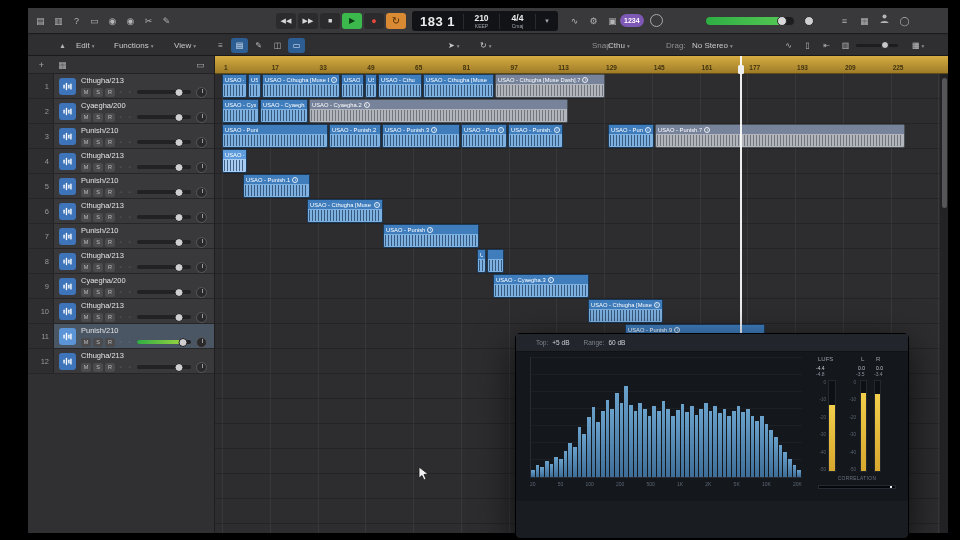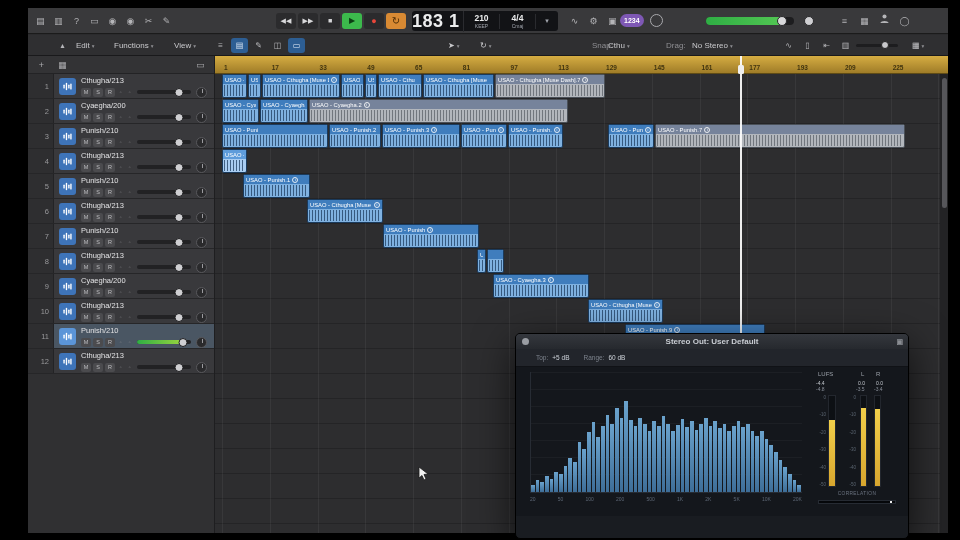--- a/index.html
+++ b/index.html
@@ -11,21 +11,21 @@
   .toolbar{position:absolute;left:0;top:0;width:100%;height:26px;background:#39393b;border-bottom:1px solid #1b1b1b}
   .tb-left{position:absolute;left:4px;top:5px;display:flex;gap:1px}
   .icon-btn{width:17px;height:16px;border-radius:3px;color:#b5b5b8;font-size:9px;line-height:16px;text-align:center;flex:none}
   .icon-btn.sel{background:#2d5e93;color:#e2ecf8}
   .transport{position:absolute;left:248px;top:5px;display:flex}
   .tbtn{width:20px;height:16px;background:#2b2b2d;border-radius:3px;margin-right:2px;color:#d8d8da;font-size:7px;line-height:16px;text-align:center}
   .tbtn.green{background:#3cb94c;color:#0b3d13;font-size:8px}
   .tbtn.rec{color:#e8463a;font-size:9px}
   .tbtn.orange{background:#d98a33;color:#4d2d06;font-size:10px}
   .lcd{position:absolute;left:384px;top:3px;width:146px;height:20px;background:#121316;border-radius:3px;display:flex;align-items:center;color:#ecedee}
-  .lcd-pos{width:52px;font-size:18px;font-weight:bold;letter-spacing:.5px;border-right:1px solid #2a2b2f}
+  .lcd-pos{width:52px;text-align:center;font-size:13px;font-weight:bold;letter-spacing:.5px;border-right:1px solid #2a2b2f}
   .lcd-col{width:36px;text-align:center;border-right:1px solid #2a2b2f;display:flex;flex-direction:column;justify-content:center}
   .lcd-big{font-size:8.5px;font-weight:bold;line-height:9px}
   .lcd-sub{font-size:5px;color:#9fa3ab;line-height:6px}
   .lcd-chev{flex:1;text-align:center;font-size:7px;color:#9fa3ab}
   .after-lcd{position:absolute;left:538px;top:5px;display:flex;gap:2px}
   .badge{position:absolute;left:592px;top:6px;min-width:22px;height:13px;background:#7e58b5;border-radius:7px;color:#fff;font-size:7px;font-weight:bold;text-align:center;line-height:13px;padding:0 4px}
   .circ-icon{position:absolute;left:622px;top:6px;width:13px;height:13px;border:1.5px solid #a9a9ad;border-radius:50%}
   .vol-slider{position:absolute;left:678px;top:9px;width:88px;height:8px;background:#1d1d1f;border-radius:4px}
   .vfill{position:absolute;left:0;top:0;bottom:0;border-radius:4px;background:linear-gradient(90deg,#2fae44,#52c653)}
   .vthumb{position:absolute;top:-1px;width:10px;height:10px;border-radius:50%;background:#d8d8da;border:1px solid #2a2a2c;transform:translateX(-50%)}
@@ -746,25 +746,20 @@
         <div class="playhead" id="playhead" style="left: 525px;"></div>
         <div class="ph-handle" id="ph-handle" style="left: 525px;"></div>
         <div class="vscroll">
             <div class="vthumb3"></div>
           </div>
       </div>
     </div>
   </div>
 
   <div class="plugin">
-    <div class="ptitle">
-      <span class="pdot"></span>
-      <span>Stereo Out: User Default</span>
-      <span class="pexp">▣</span>
-    </div>
     <div class="pctrl">
       <span class="plabel">Top:</span>
       <span class="pval">+5 dB</span>
       <span class="plabel">Range:</span>
       <span class="pval">60 dB</span>
     </div>
     <div class="pbody">
       <div class="spectrum" id="spectrum-bars">
           <div class="sbar" style="height: 6%;"></div>
           <div class="sbar" style="height: 10%;"></div>

